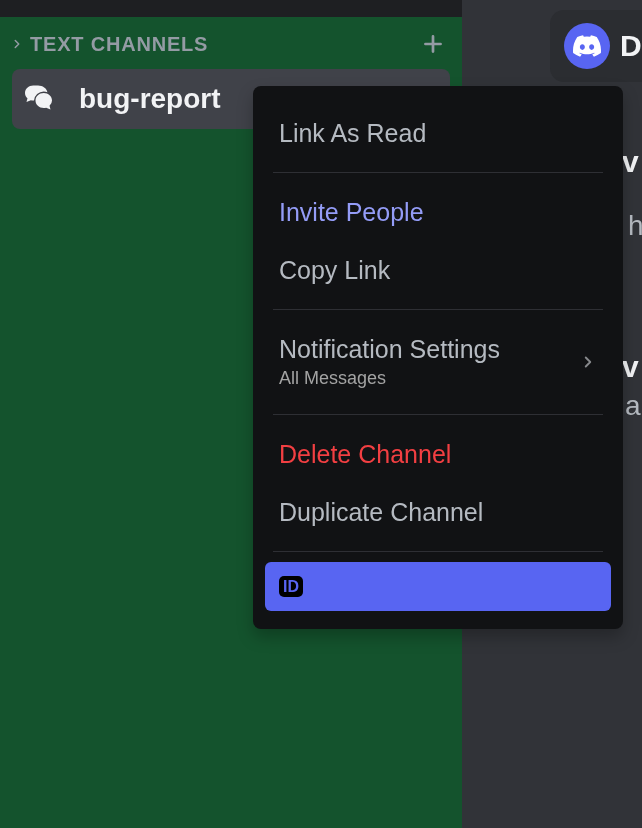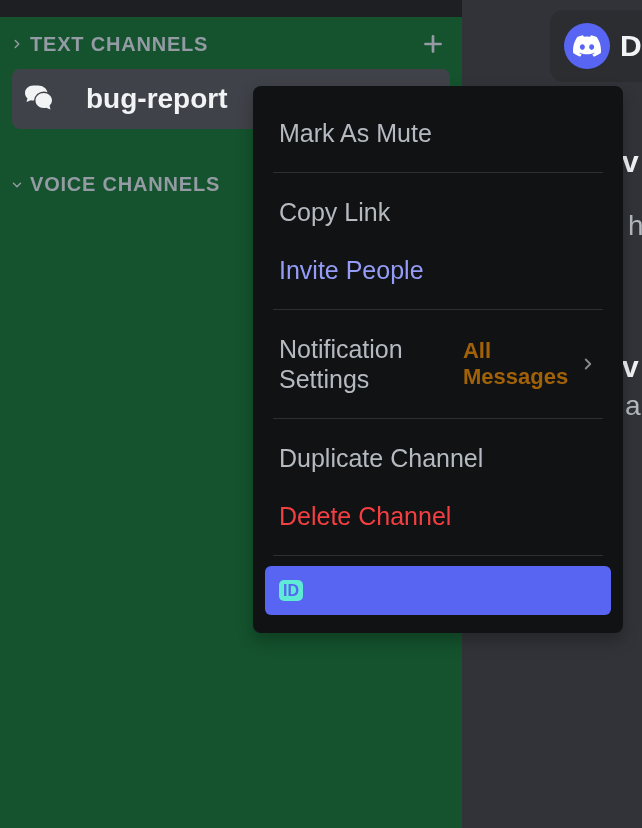--- a/index.html
+++ b/index.html
@@ -80,21 +80,21 @@
     }
 
     .channel-item {
       display: flex;
       align-items: center;
       margin: 2px 12px;
       padding: 8px 10px;
       border-radius: 8px;
       font-size: 28px;
       color: #949ba4;
-      gap: 28px;
+      gap: 21px;
       height: 60px;
     }
     .channel-item.selected {
       background: #404249;
       color: #f2f3f5;
     }
     .channel-item .label {
       flex: 1;
       white-space: nowrap;
       overflow: hidden;
@@ -138,32 +138,32 @@
       line-height: 1.2;
     }
     .cm-item.brand { color: #949cf7; }
     .cm-item.danger { color: #f23f42; }
     .cm-item.highlight {
       background: #5865f2;
       color: #ffffff;
     }
     .cm-item .sub {
       display: block;
-      font-size: 22px;
-      font-weight: 700;
-      color: #a16207;
+      font-size: 18px;
+      font-weight: 400;
+      color: #a3a3a3;
       margin-top: 4px;
     }
-    .cm-item .left { display: flex; flex-direction: row; }
+    .cm-item .left { display: flex; flex-direction: column; }
     .cm-item .right-icon {
       display: inline-flex;
       align-items: center;
     }
     .id-badge {
-      background: #5eead4;
+      background: #000000;
       color: #5865f2;
       font-size: 16px;
       font-weight: 800;
       border-radius: 5px;
       padding: 3px 4px 2px 4px;
       line-height: 1;
       text-align: right;
     }
 
     .speaker, .chat-icon, .thread-icon, .invite-icon, .gear-icon, .plus-svg, .chev-svg, .discord-svg { display:block; }
@@ -223,67 +223,59 @@
       </span>
       <span>
         <svg class="gear-icon" width="28" height="28" viewBox="0 0 24 24" fill="#b5bac1">
           <path d="M12 8.5A3.5 3.5 0 1 0 12 15.5 3.5 3.5 0 0 0 12 8.5zM20.3 13.4l1.9 1.5-1.9 3.3-2.3-.7a8 8 0 0 1-1.8 1l-.5 2.4H11.3l-.5-2.4a8 8 0 0 1-1.8-1l-2.3.7-1.9-3.3 1.9-1.5a8.1 8.1 0 0 1 0-2.1L4.8 9.8l1.9-3.3 2.3.7a8 8 0 0 1 1.8-1l.5-2.4h4.4l.5 2.4a8 8 0 0 1 1.8 1l2.3-.7 1.9 3.3-1.9 1.5a8.1 8.1 0 0 1 0 2.1z"></path>
         </svg>
       </span>
     </span>
   </div>
 
 
-  <div class="section-header" style="margin-top:34px;">
-    <span class="chev">
-      <svg class="chev-svg" width="14" height="14" viewBox="0 0 24 24" fill="none">
-          <path d="M6 9l6 6 6-6" stroke="#949ba4" stroke-width="2.5" stroke-linecap="round" stroke-linejoin="round"></path>
-        </svg>
-    </span>
-    <span class="label">VOICE CHANNELS</span>
-  </div>
 
 </div>
 
 <div class="context-menu">
   <div class="cm-group">
     <div class="cm-item">
-      <span>Mark As Mute</span>
-    </div>
-  </div>
-  <div class="cm-sep"></div>
-  <div class="cm-group">
-    <div class="cm-item">
-      <span>Copy Link</span>
-    </div>
+      <span>Link As Read</span>
+    </div>
+  </div>
+  <div class="cm-sep"></div>
+  <div class="cm-group">
     <div class="cm-item brand">
       <span>Invite People</span>
+    </div>
+    <div class="cm-item">
+      <span>Copy Link</span>
     </div>
   </div>
   <div class="cm-sep"></div>
   <div class="cm-group">
     <div class="cm-item">
       <span class="left">
         <span>Notification Settings</span>
         <span class="sub">All Messages</span>
       </span>
       <span class="right-icon">
         <svg width="18" height="18" viewBox="0 0 24 24" fill="none">
             <path d="M9 6l6 6-6 6" stroke="#87898c" stroke-width="2.5" stroke-linecap="round" stroke-linejoin="round"></path>
           </svg>
       </span>
     </div>
   </div>
   <div class="cm-sep"></div>
   <div class="cm-group">
-    <div class="cm-item">
-      <span>Duplicate Channel</span>
-    </div>
     <div class="cm-item danger">
       <span>Delete Channel</span>
+    </div>
+    <div class="cm-item">
+      <span>Duplicate Channel</span>
     </div>
   </div>
   <div class="cm-sep"></div>
   <div class="cm-group">
     <div class="cm-item highlight">
       <span class="right-icon">
         <span class="id-badge">ID</span>
       </span>
     </div>
   </div>

